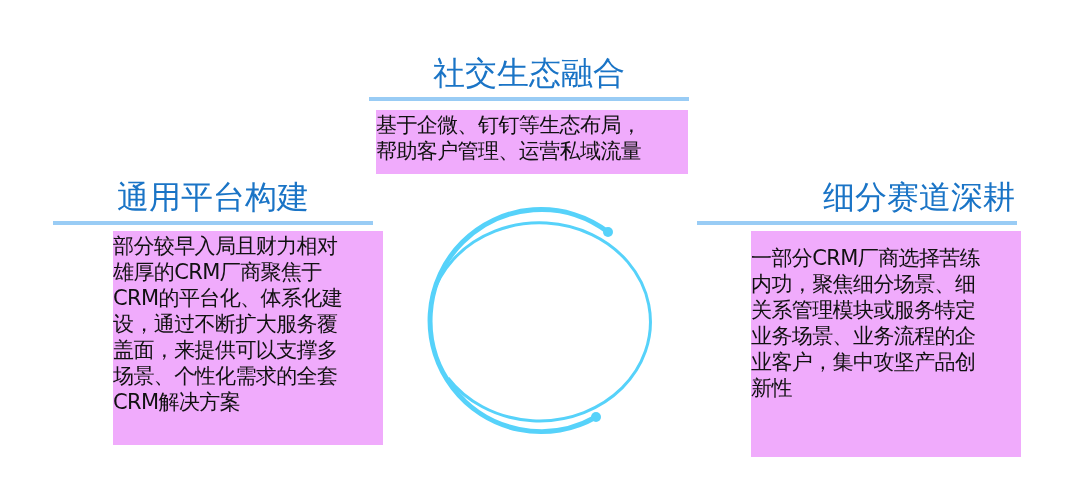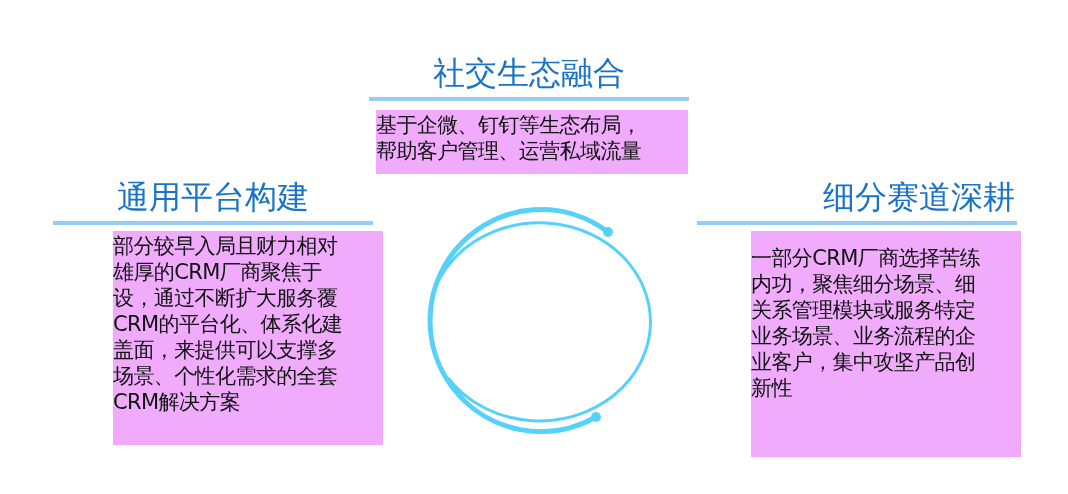--- a/index.html
+++ b/index.html
@@ -19,22 +19,22 @@
 <div class="box" style="left:376px; top:110px; width:312px; height:62px; padding-top:2px;">
   <span class="line">基于企微、钉钉等生态布局，</span>
   <span class="line">帮助客户管理、运营私域流量</span>
 </div>
 
 <div class="title" style="left:54px; top:176px; width:318px;">通用平台构建</div>
 <div class="bar" style="left:53px; top:221px; width:320px;"></div>
 <div class="box" style="left:77px; top:231px; width:270px; height:212px; padding-top:2px;margin-left:36px;">
   <span class="line">部分较早入局且财力相对</span>
   <span class="line">雄厚的CRM厂商聚焦于</span>
+  <span class="line">CRM的平台化、体系化建</span>
   <span class="line">设，通过不断扩大服务覆</span>
-  <span class="line">CRM的平台化、体系化建</span>
   <span class="line">盖面，来提供可以支撑多</span>
   <span class="line">场景、个性化需求的全套</span>
   <span class="line">CRM解决方案</span>
 </div>
 
 <div class="title" style="left:697px; top:176px; width:318px;text-align:right;">细分赛道深耕</div>
 <div class="bar" style="left:697px; top:221px; width:320px;"></div>
 <div class="box" style="left:722px; top:231px; width:270px; height:212px; padding-top:14px;margin-left:29px;">
   <span class="line">一部分CRM厂商选择苦练</span>
   <span class="line">内功，聚焦细分场景、细</span>

